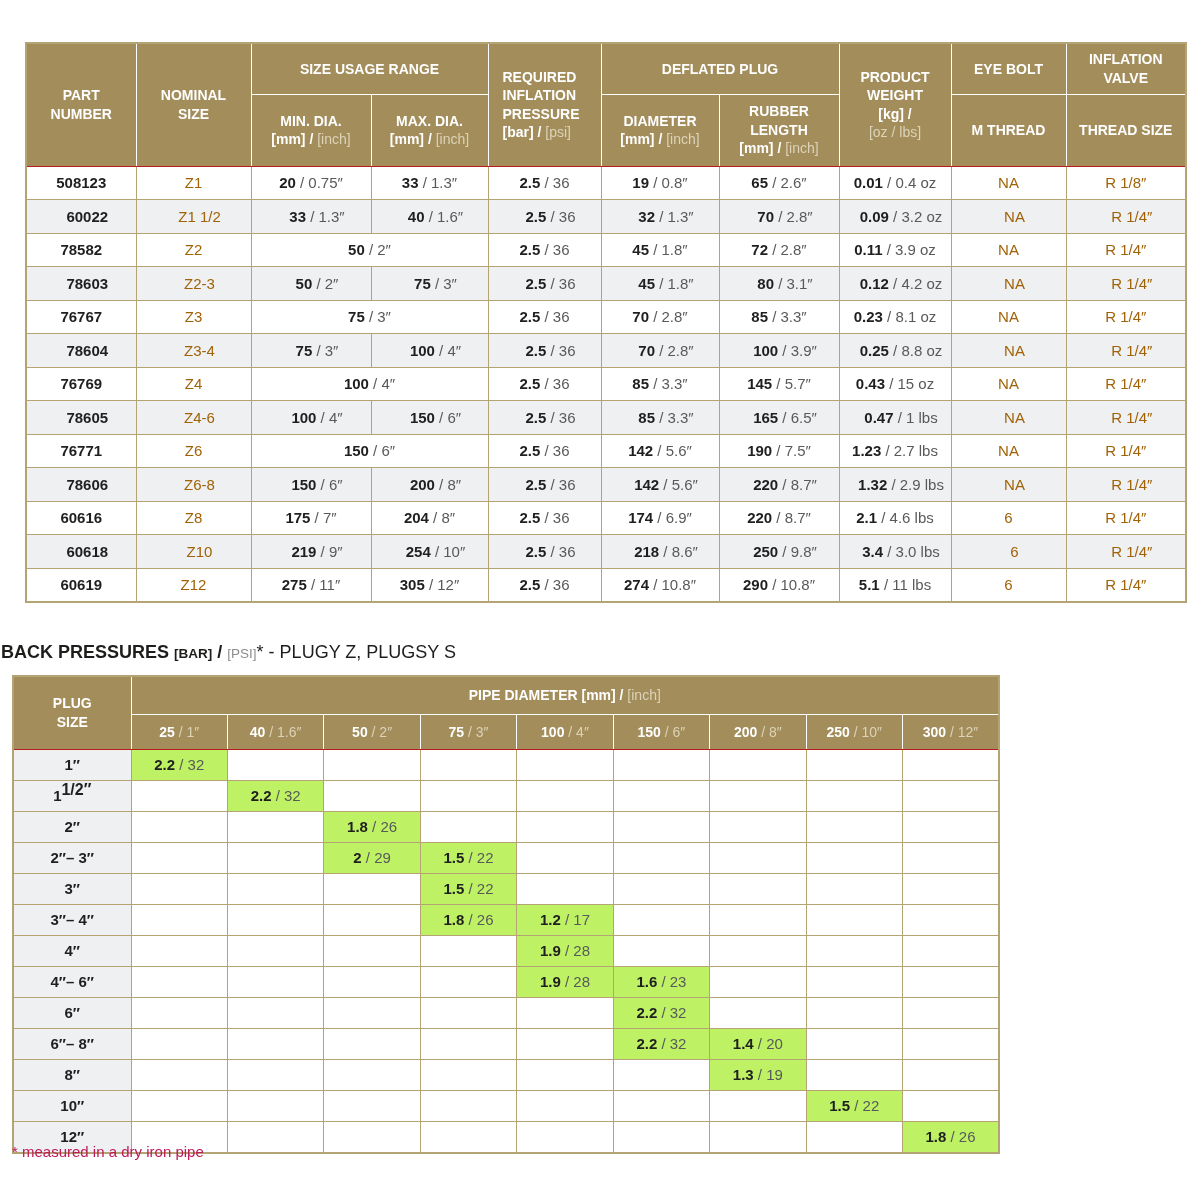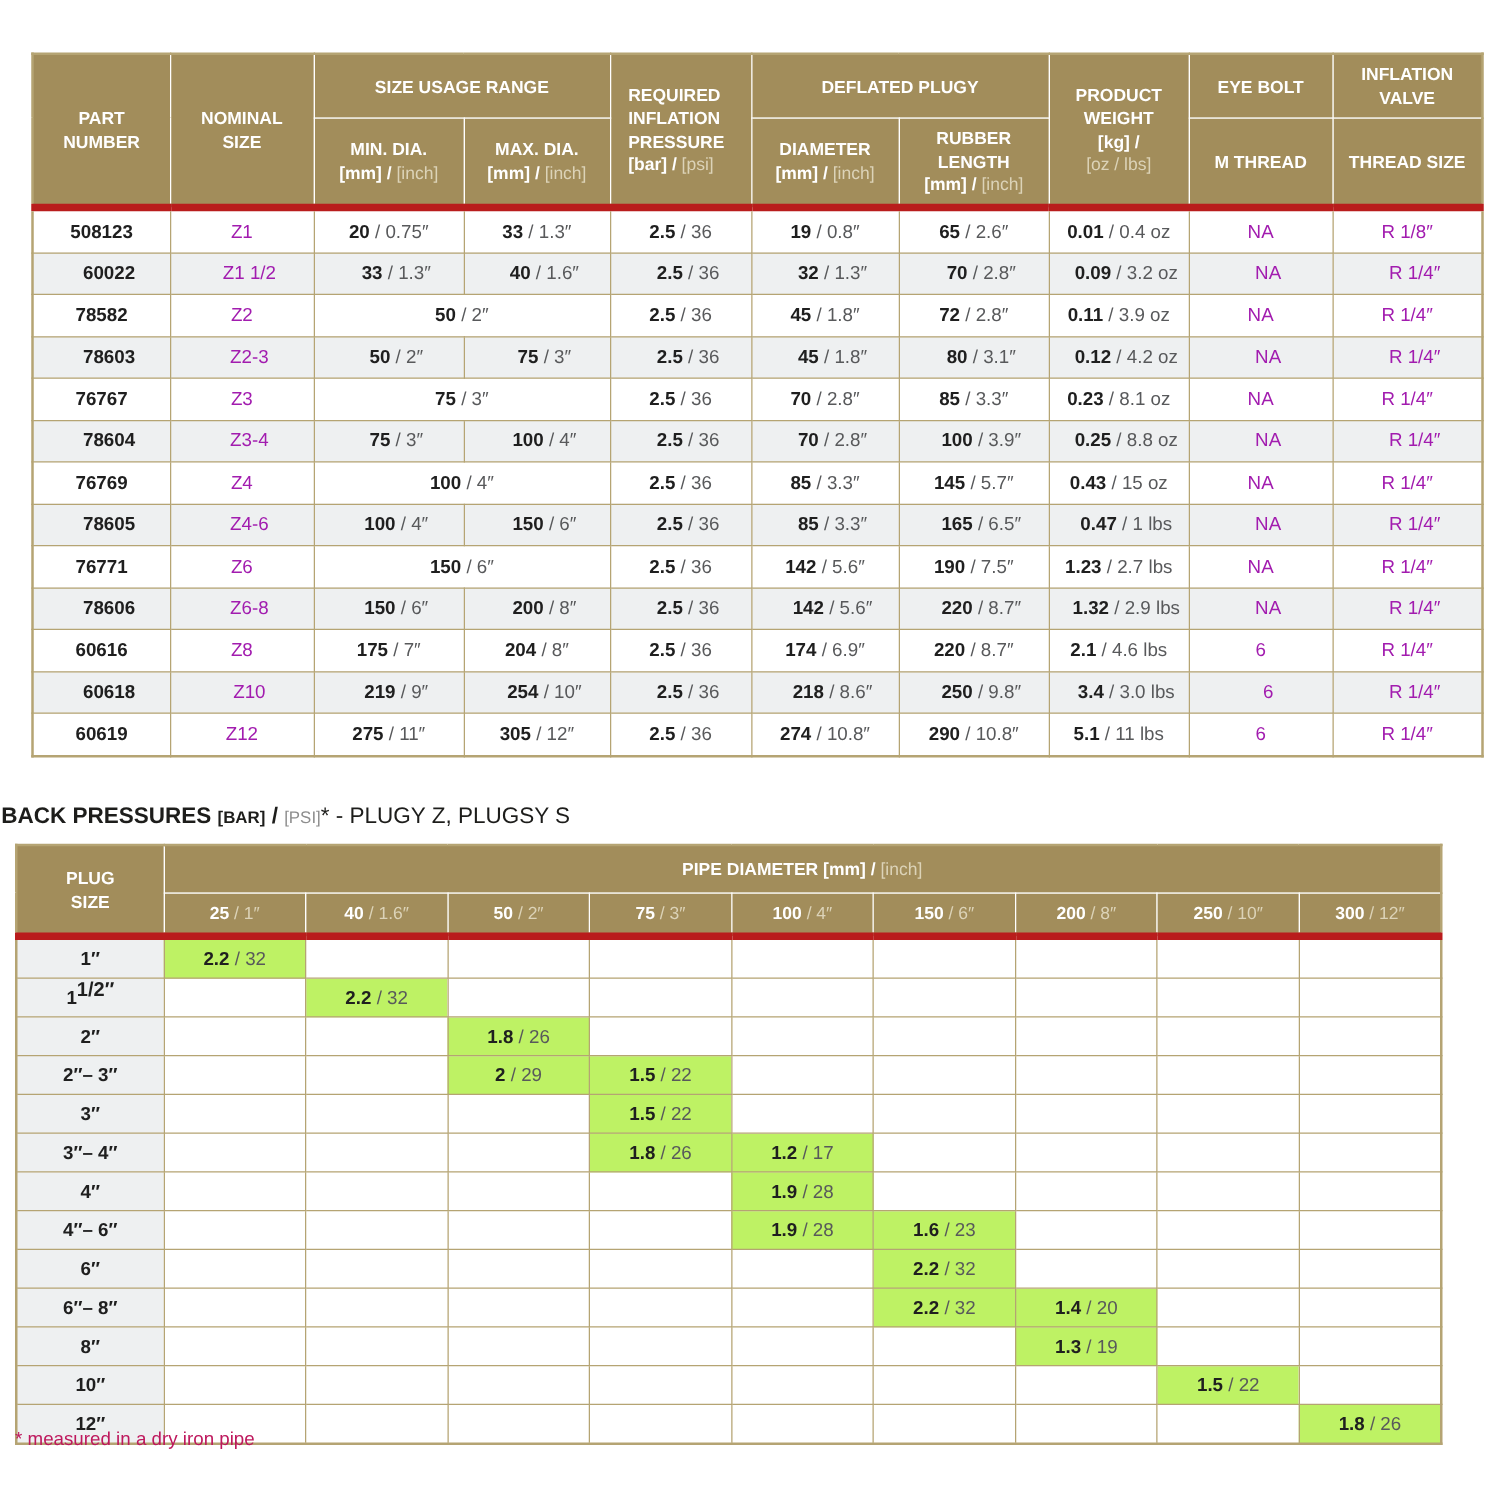--- a/index.html
+++ b/index.html
@@ -6,32 +6,32 @@
     font-family:"Liberation Sans",sans-serif;position:relative;}
   .doc-title{position:absolute;font-size:18px;color:#1d1d1b;white-space:nowrap;}
   .tb{font-weight:bold;}
   .br-bold{font-weight:bold;font-size:13.5px;}
   .br-gray{font-size:13.5px;color:#8d8d8d;}
   .twrap{position:absolute;}
   table{border-collapse:collapse;table-layout:fixed;width:100%;}
   .dtable{border:2px solid #b5a473;}
   th{background:#a28d5b;color:#fff;border:1px solid #fff;font-size:14px;
      font-weight:bold;text-align:center;vertical-align:middle;padding:2px 3px;}
-  th.hb{border-bottom:6px solid #b91c1c;}
+  th.hb{border-bottom:1px solid #b91c1c;}
   td{border:1px solid #b5a473;text-align:center;vertical-align:middle;
      font-size:15px;padding:0 2px;background:#fff;}
   #t1 td{height:32.5px;}
   #t2 td{height:30px;}
   #t1 tr.alt td{background:#eef0f1;padding-left:14px;}
   .ln{display:block;line-height:1.32;}
   .ub{font-weight:bold;}
   .ul{color:#dcd3b8;font-weight:normal;}
   .left-th{text-align:left;padding-left:14px;}
   .pn{font-weight:bold;color:#1f1f1f;}
-  .plain{color:#a21caf;text-align:right;}
+  .plain{color:#a16207;text-align:right;}
   .bv{font-weight:bold;color:#1f1f1f;}
   .rv{color:#58595b;}
   #t2 td.lbl{background:#eef0f1;font-weight:bold;color:#1f1f1f;}
   #t2 td.val{background:#bef264;}
   #t2 td.lbl sup{font-size:16px;vertical-align:super;line-height:0;}
   .footnote{position:absolute;font-size:15px;color:#be185d;}
 </style>
 </head>
 <body>
 
@@ -66,21 +66,21 @@
       <th colspan="2">
         <span>SIZE USAGE RANGE</span>
       </th>
       <th rowspan="2" class="hb left-th">
         <span class="ln">REQUIRED</span>
         <span class="ln">INFLATION</span>
         <span class="ln">PRESSURE</span>
         <span class="ln"><span class="ub">[bar] /</span> <span class="ul">[psi]</span></span>
       </th>
       <th colspan="2">
-        <span>DEFLATED PLUGY</span>
+        <span>DEFLATED PLUG</span>
       </th>
       <th rowspan="2" class="hb">
         <span class="ln">PRODUCT</span>
         <span class="ln">WEIGHT</span>
         <span class="ln ub">[kg] /</span>
         <span class="ln ul">[oz / lbs]</span>
       </th>
       <th>
         <span>EYE BOLT</span>
       </th>
@@ -272,21 +272,21 @@
 </table>
 </div>
 
 <div class="doc-title" style="left:1px;top:642px;">
   <span class="tb">BACK PRESSURES</span>
   <span class="br-bold">[BAR]</span>
   <span class="tb">/</span>
   <span class="br-gray">[PSI]</span><span>* - PLUGY Z, PLUGSY S</span>
 </div>
 
-<div class="twrap" style="left:12px;top:675px;width:1142px;">
+<div class="twrap" style="left:12px;top:675px;width:988px;">
 <table id="t2" class="dtable">
   <colgroup>
     <col style="width:118px">
         <col>
         <col>
         <col>
         <col>
         <col>
         <col>
         <col>

